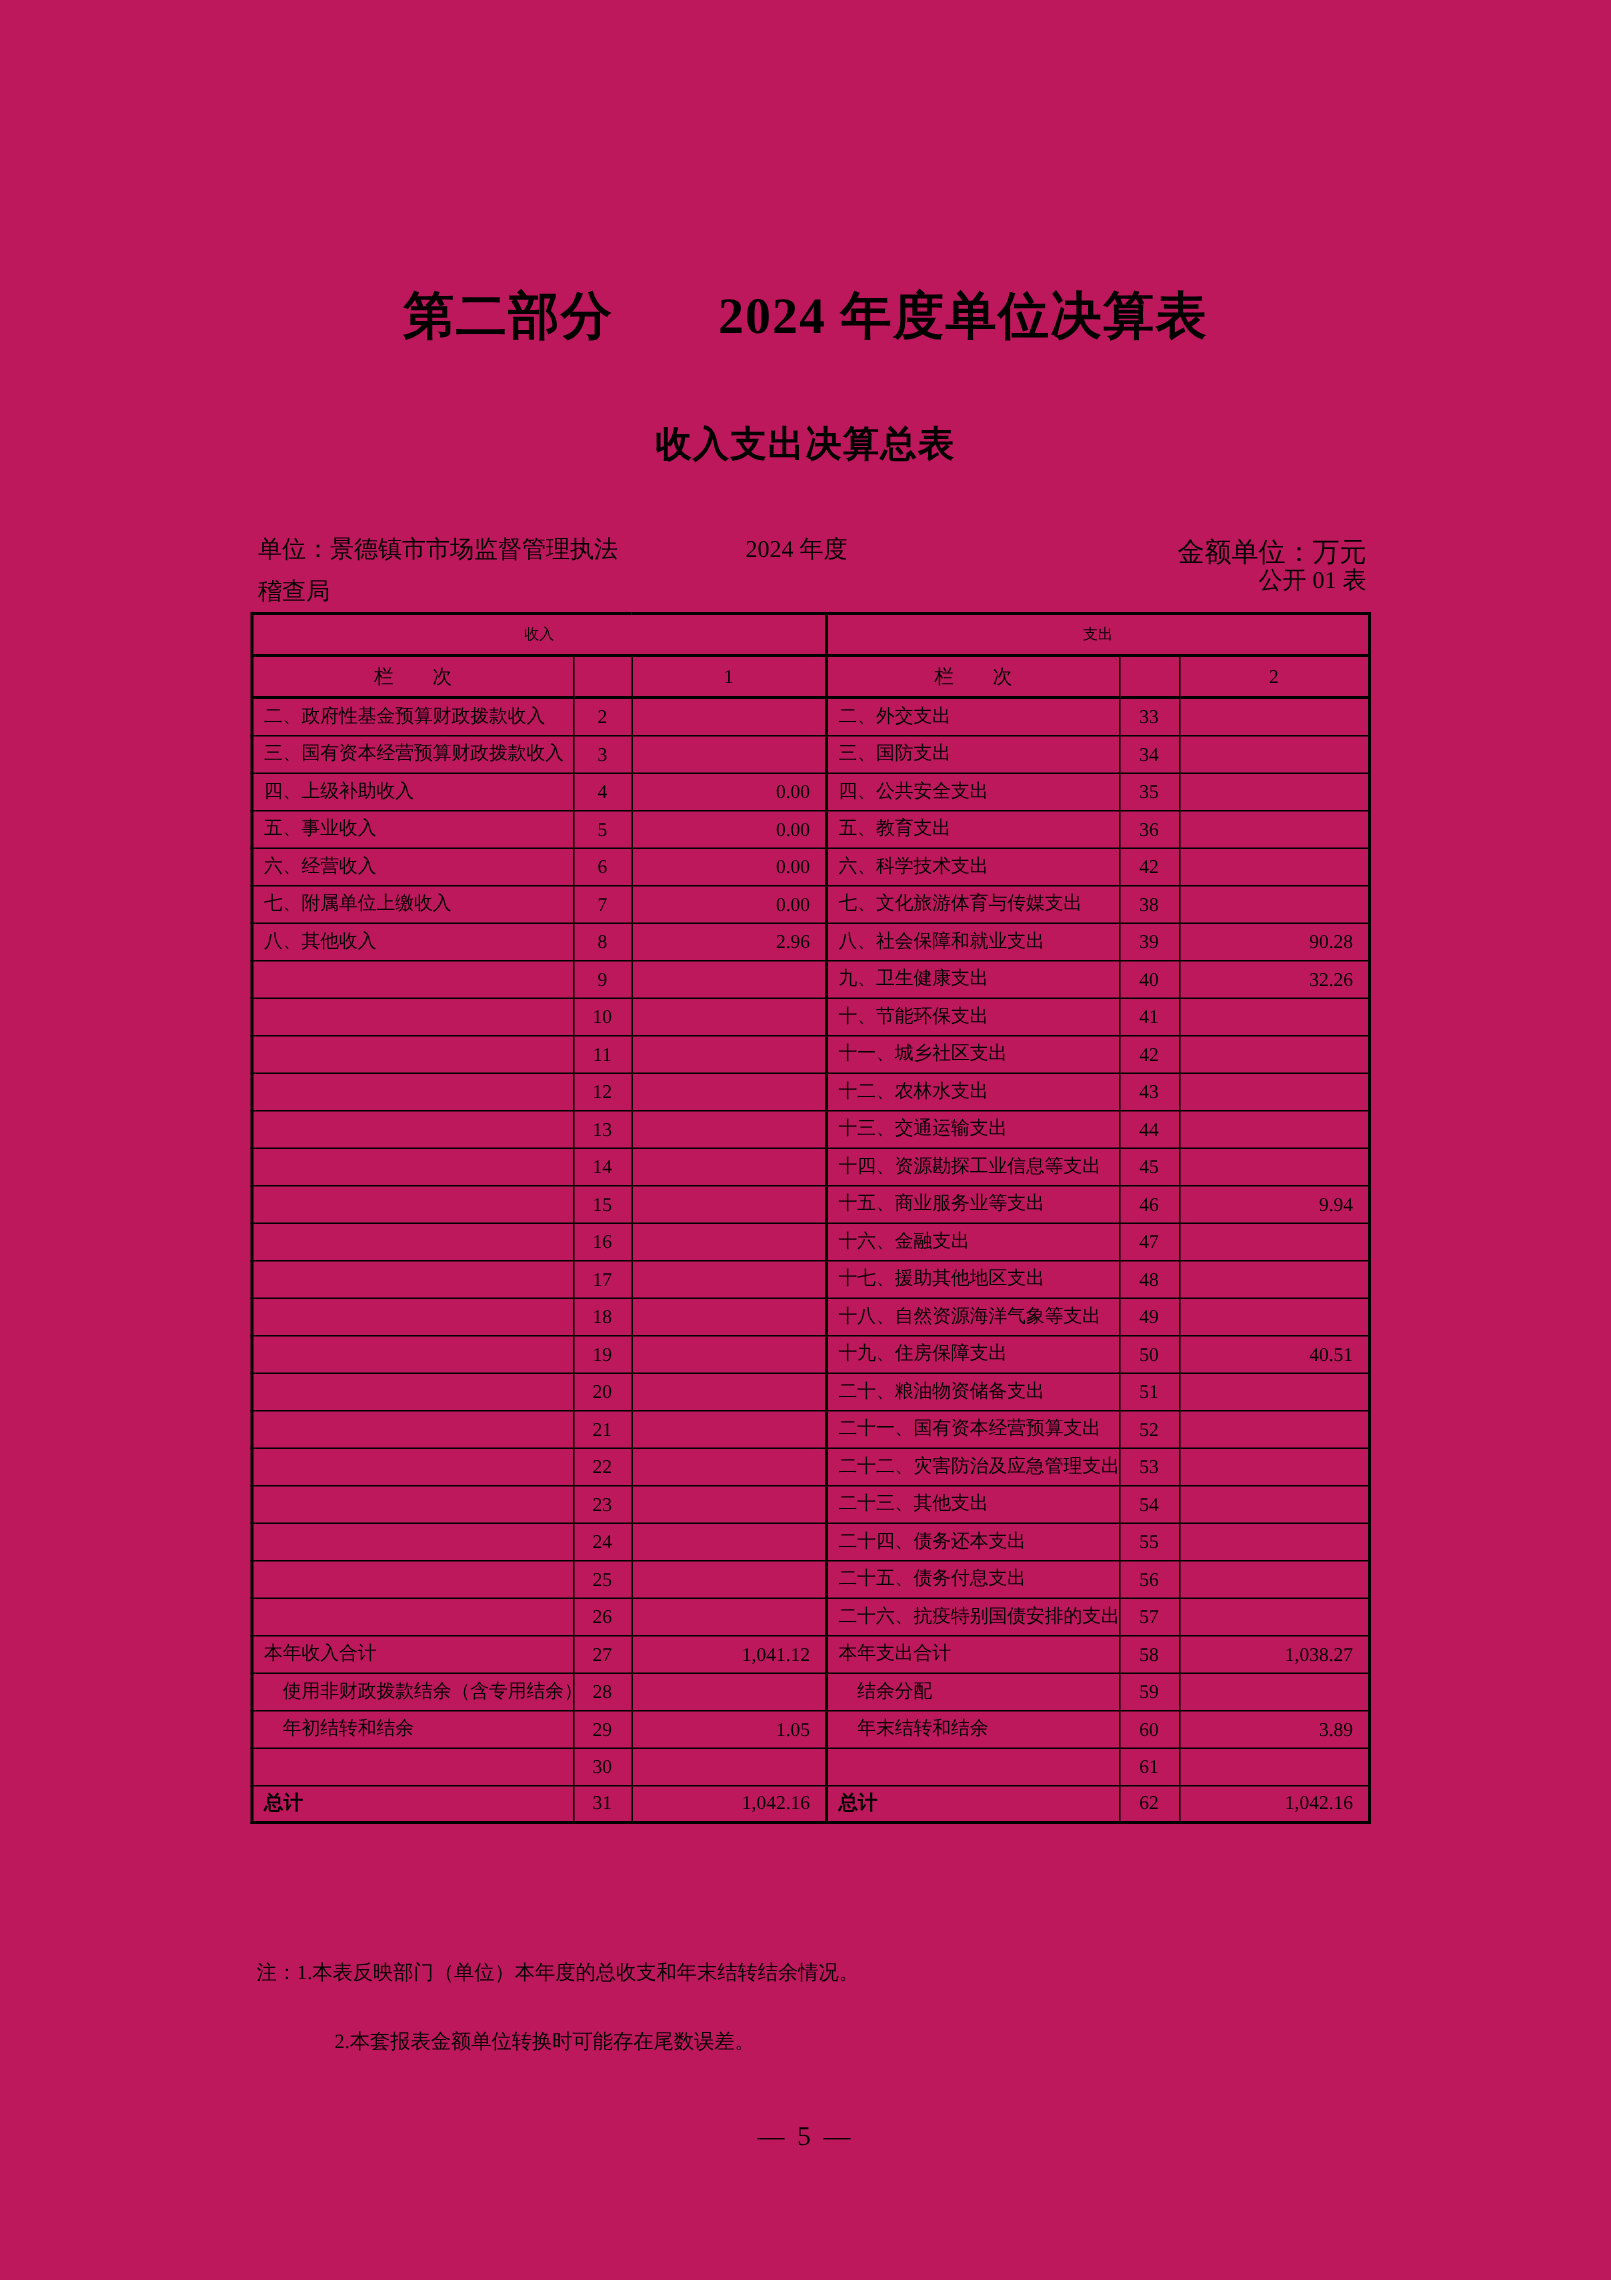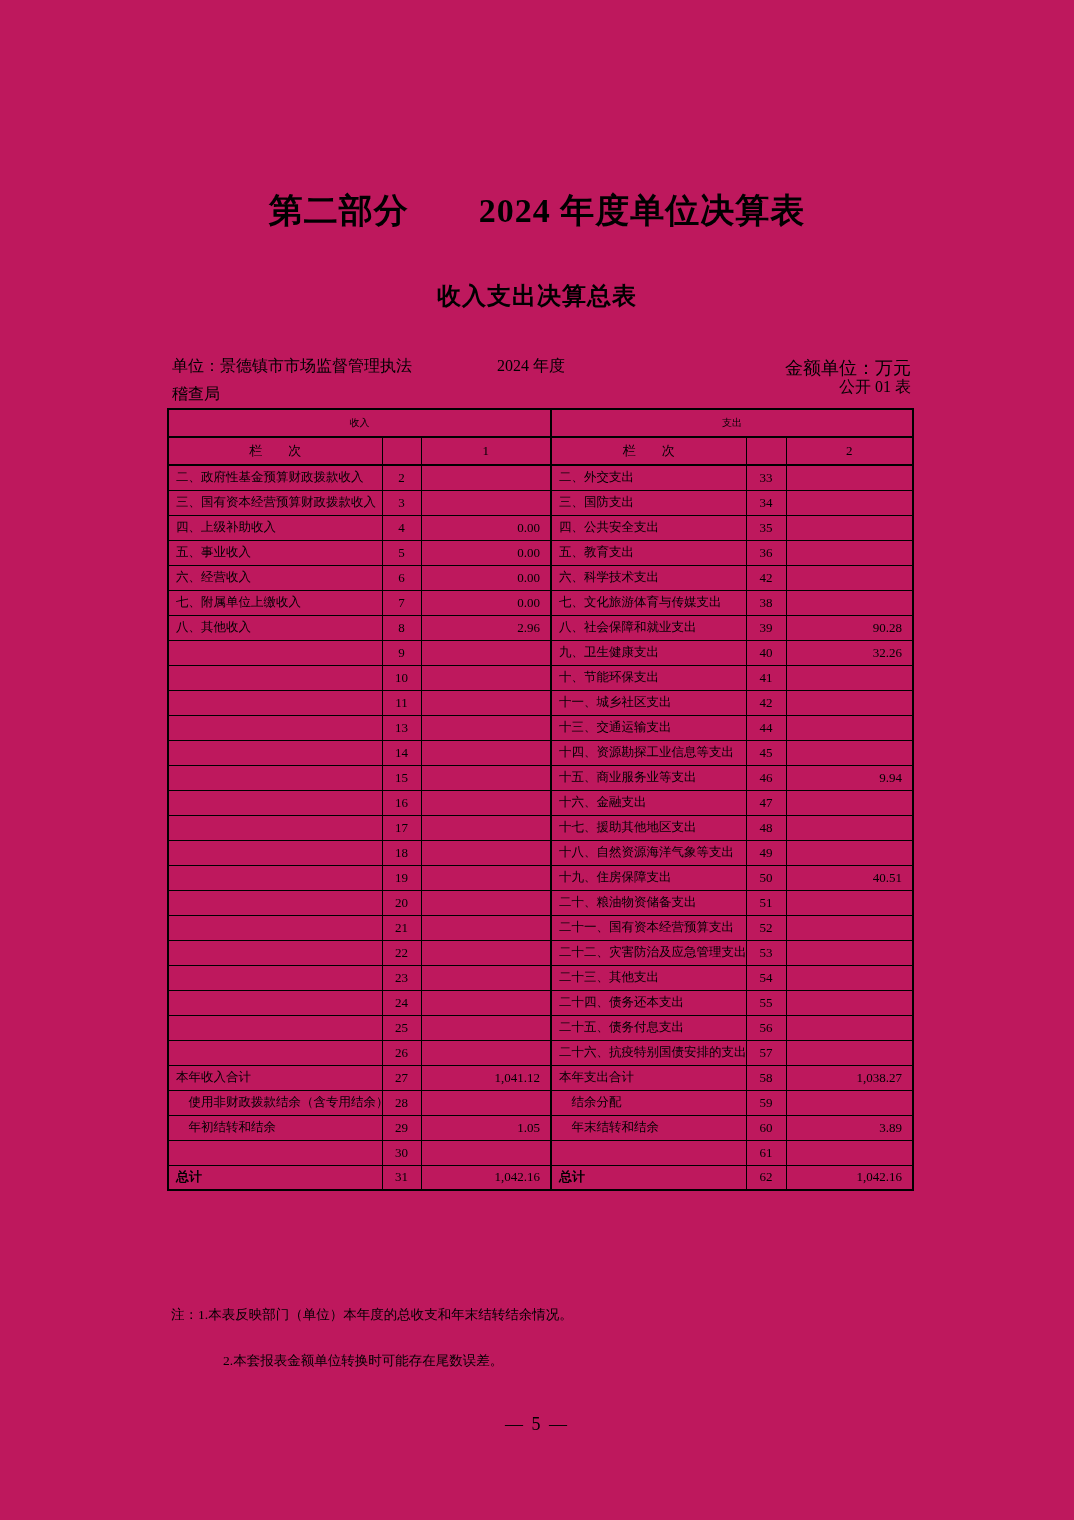--- a/index.html
+++ b/index.html
@@ -171,20 +171,28 @@
         <tr>
           <td class="c-item"></td>
           <td class="c-no">11</td>
           <td class="c-amt"></td>
           <td class="c-item mid">十一、城乡社区支出</td>
           <td class="c-no">42</td>
           <td class="c-amt"></td>
         </tr>
         <tr>
           <td class="c-item"></td>
+          <td class="c-no">12</td>
+          <td class="c-amt"></td>
+          <td class="c-item mid">十二、农林水支出</td>
+          <td class="c-no">43</td>
+          <td class="c-amt"></td>
+        </tr>
+        <tr>
+          <td class="c-item"></td>
           <td class="c-no">13</td>
           <td class="c-amt"></td>
           <td class="c-item mid">十三、交通运输支出</td>
           <td class="c-no">44</td>
           <td class="c-amt"></td>
         </tr>
         <tr>
           <td class="c-item"></td>
           <td class="c-no">14</td>
           <td class="c-amt"></td>

